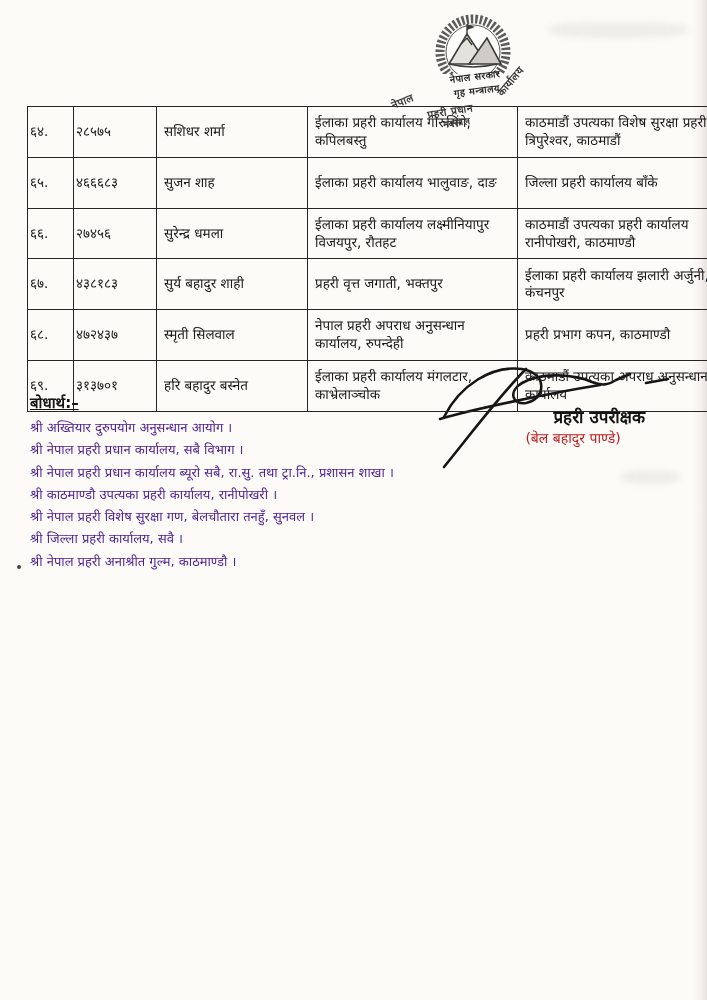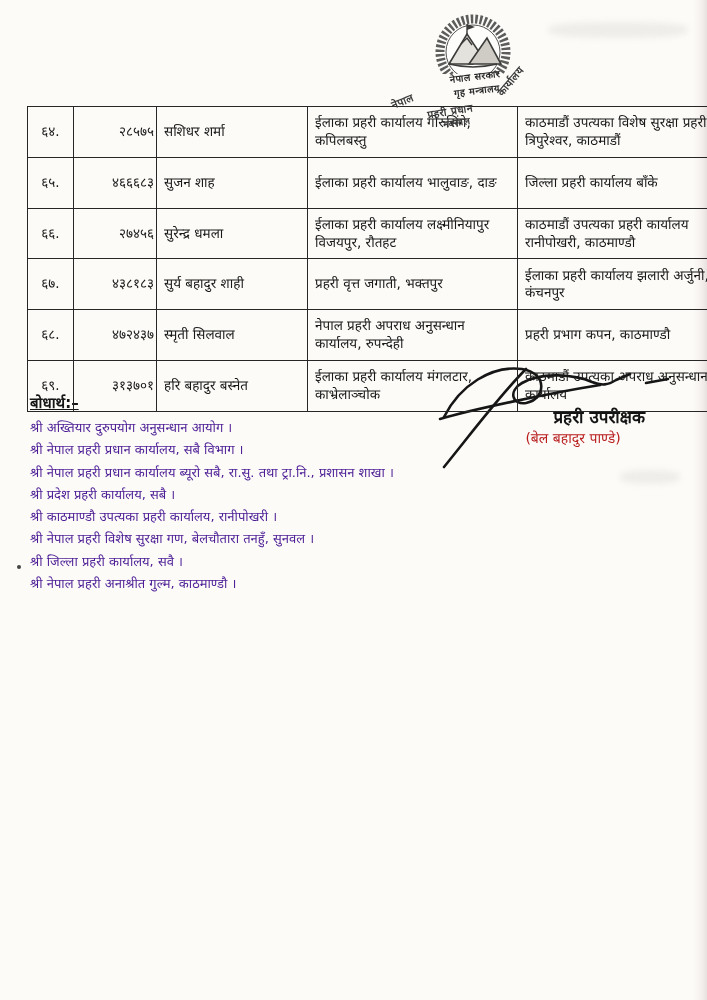--- a/index.html
+++ b/index.html
@@ -55,22 +55,22 @@
     border-collapse:collapse;table-layout:fixed;
     font-size:13.5px;line-height:1.32;color:#181818;
     z-index:2;
   }
   .transfer-table td{
     border:1.6px solid #262626;
     padding:2px 7px;
     vertical-align:middle;
     overflow:hidden;
   }
-  .transfer-table td.c-sn{width:41px;text-align:center;padding:16px 2px;}
-  .transfer-table td.c-id{width:78px;text-align:right;padding:2px 2px;}
+  .transfer-table td.c-sn{width:41px;text-align:left;padding:16px 2px;}
+  .transfer-table td.c-id{width:78px;text-align:left;padding:2px 2px;}
   .transfer-table td.c-name{width:136px;}
   .transfer-table td.c-from{width:195px;}
   .transfer-table td.c-to{width:209px;}
   tr.r0{height:44px;} tr.r1{height:33px;} tr.r2{height:44px;}
   tr.r3{height:35px;} tr.r4{height:43px;} tr.r5{height:42px;}
 
   
   .cc-block{position:absolute;left:30px;top:392px;width:420px;}
   .cc-heading{
     font-size:15px;font-weight:bold;color:#151515;
@@ -175,21 +175,20 @@
         <td class="c-to">काठमाडौं उपत्यका अपराध अनुसन्धान कार्यालय</td>
       </tr>
     </tbody>
   </table>
 
   <div class="cc-block">
     <div class="cc-heading">बोधार्थ:–</div>
     <div class="cc-item">श्री अख्तियार दुरुपयोग अनुसन्धान आयोग ।</div>
     <div class="cc-item">श्री नेपाल प्रहरी प्रधान कार्यालय, सबै विभाग ।</div>
     <div class="cc-item">श्री नेपाल प्रहरी प्रधान कार्यालय ब्यूरो सबै, रा.सु. तथा ट्रा.नि., प्रशासन शाखा ।</div>
-    <div class="cc-item">श्री प्रदेश प्रहरी कार्यालय, सबै ।</div>
     <div class="cc-item">श्री काठमाण्डौ उपत्यका प्रहरी कार्यालय, रानीपोखरी ।</div>
     <div class="cc-item">श्री नेपाल प्रहरी विशेष सुरक्षा गण, बेलचौतारा तनहुँ, सुनवल ।</div>
     <div class="cc-item">श्री जिल्ला प्रहरी कार्यालय, सवै ।</div>
     <div class="cc-item">श्री नेपाल प्रहरी अनाश्रीत गुल्म, काठमाण्डौ ।</div>
   </div>
   <div class="dot-artifact"></div>
 
   <div class="sig-block">
     <svg class="sig-scribble" width="250" height="120" viewBox="0 0 250 120">
       <g fill="none" stroke="#161616" stroke-width="2.6" stroke-linecap="round">

